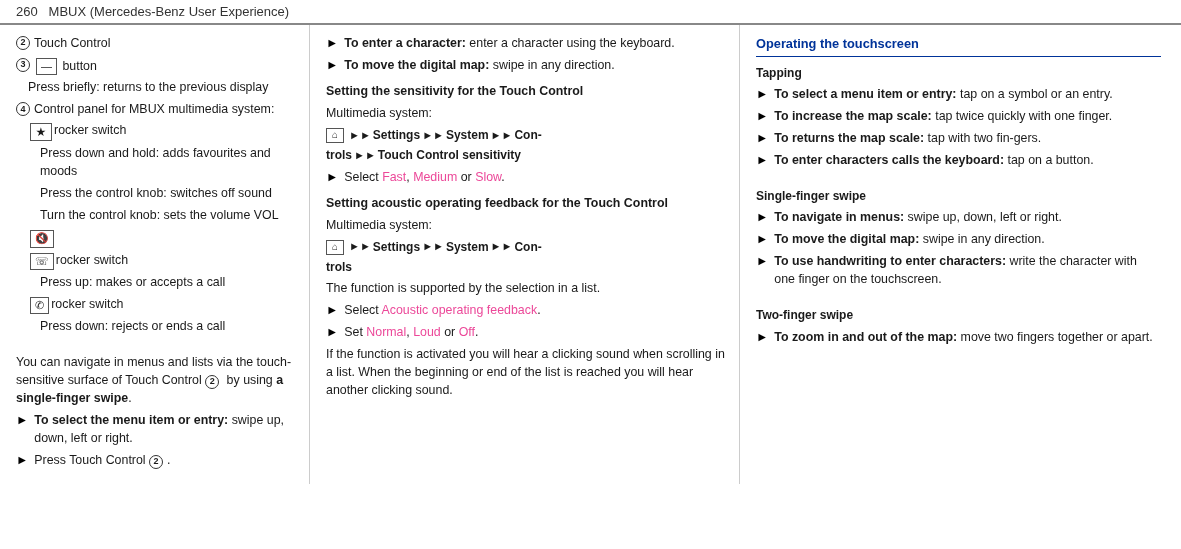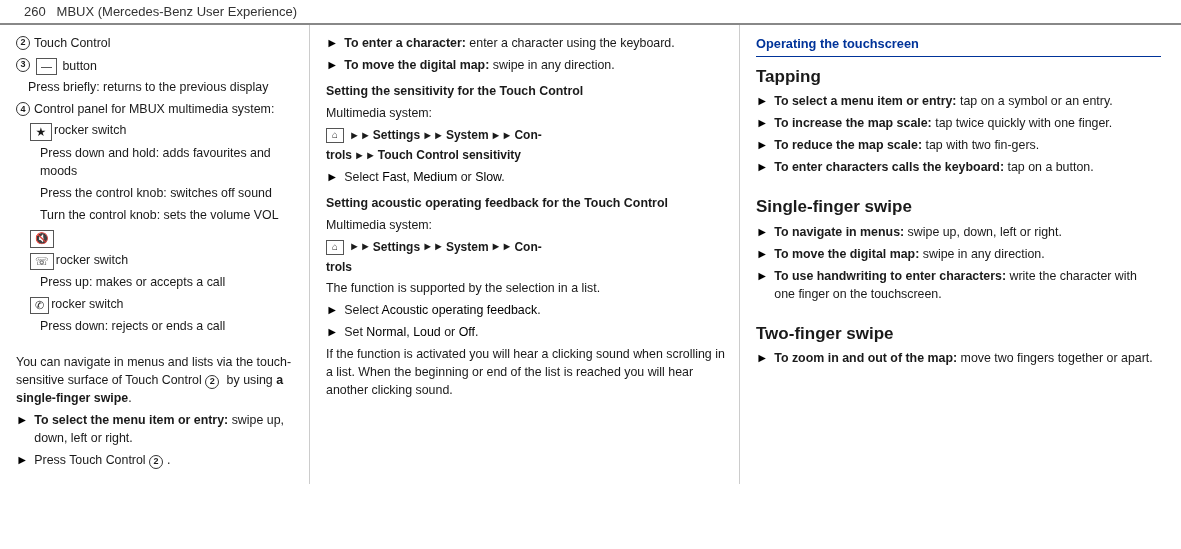--- a/index.html
+++ b/index.html
@@ -6,21 +6,21 @@
     body {
       font-family: Arial, sans-serif;
       font-size: 12.5px;
       color: #1a1a1a;
       background: #fff;
       width: 1181px;
       min-height: 549px;
     }
     .page-header {
       border-bottom: 2px solid #888;
-      padding: 4px 16px 4px 24px;
+      padding: 4px 16px 4px 16px;
       font-size: 13px;
       color: #333;
     }
     .content-area {
       display: flex;
       flex-direction: row;
       padding: 0;
     }
     
     .col-left {
@@ -47,39 +47,39 @@
     .section-heading {
       font-weight: bold;
       font-size: 12.8px;
       color: #003399;
       border-bottom: 1px solid #003399;
       padding-bottom: 2px;
       margin-bottom: 6px;
     }
     .subsection-heading {
       font-weight: bold;
-      font-size: 17px;
+      font-size: 12px;
       margin-top: 8px;
       margin-bottom: 4px;
     }
     .arrow-item {
       display: flex;
       align-items: flex-start;
       margin-bottom: 4px;
     }
     .arrow {
       color: #000;
       font-weight: bold;
       margin-right: 6px;
       margin-top: 0px;
       flex-shrink: 0;
     }
     .arrow-content { flex: 1; }
     .bold { font-weight: bold; }
-    .teal { color: #000000; }
+    .teal { color: #ec4899; }
     p { margin-bottom: 4px; }
     .icon-box {
       display: inline-block;
       border: 1px solid #555;
       padding: 0px 4px;
       font-size: 11px;
       vertical-align: middle;
       margin: 1px 2px;
       line-height: 1.4;
     }
@@ -307,21 +307,21 @@
     <div class="arrow-item">
       <span class="arrow">►</span>
       <span class="arrow-content">
         <span class="bold">To increase the map scale:</span> tap twice quickly with one finger.
       </span>
     </div>
 
     <div class="arrow-item">
       <span class="arrow">►</span>
       <span class="arrow-content">
-        <span class="bold">To reduce the map scale:</span> tap with two fin‑gers.
+        <span class="bold">To returns the map scale:</span> tap with two fin‑gers.
       </span>
     </div>
 
     <div class="arrow-item">
       <span class="arrow">►</span>
       <span class="arrow-content">
         <span class="bold">To enter characters calls the keyboard:</span> tap on a button.
       </span>
     </div>
 

